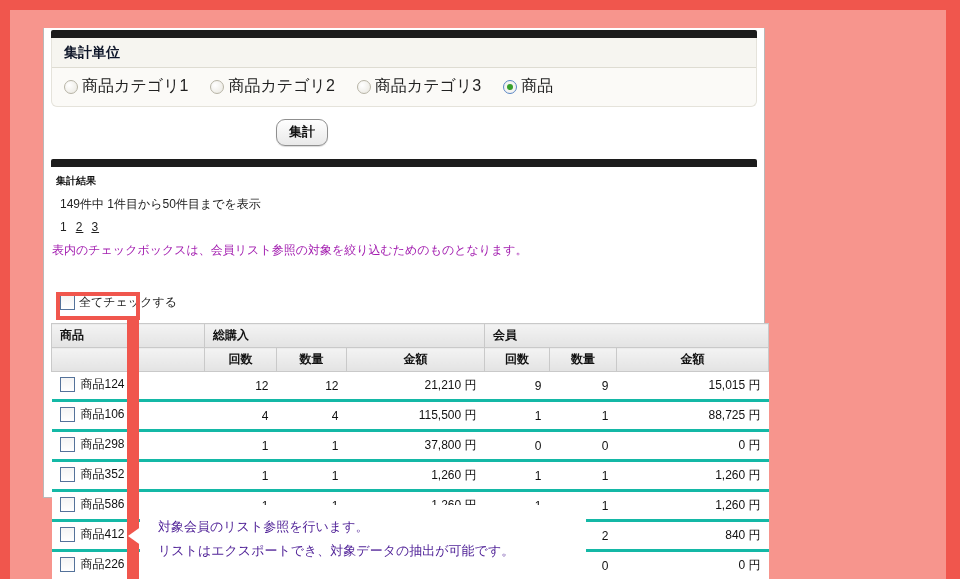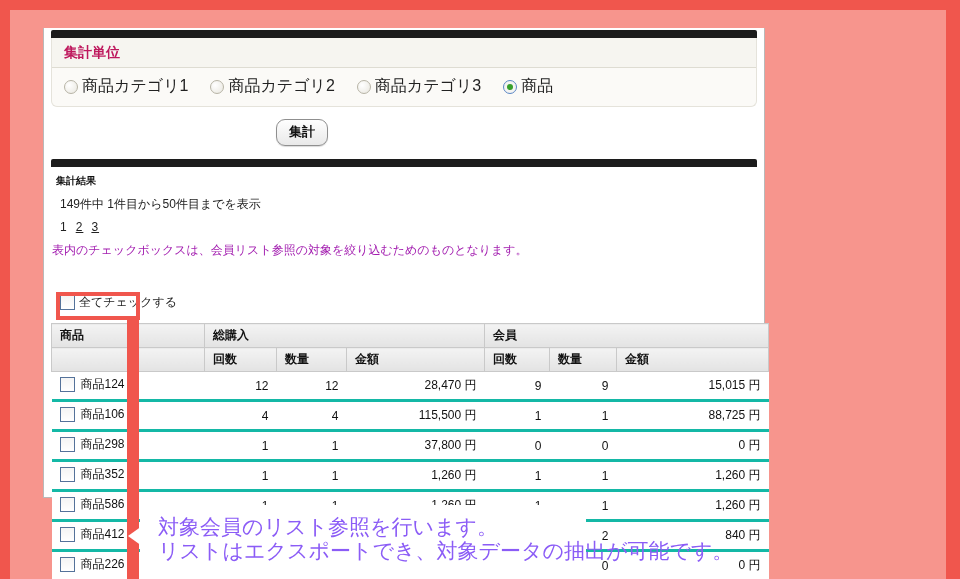--- a/index.html
+++ b/index.html
@@ -23,21 +23,21 @@
     position:absolute; left:43px; top:28px; width:722px; height:470px;
     background:#ffffff; border:1px solid #b9b9b9; border-top:none;
     padding:2px 7px 0 7px;
   }
   .black-bar { height:8px; background:#1c1c1c; border-radius:2px 2px 0 0; }
 
   .unit-box {
     background:#f6f5f0; border:1px solid #e5e3db; border-top:none;
     border-radius:0 0 6px 6px;
   }
-  .unit-title { font-size:14px; font-weight:bold; color:#be185d; padding:6px 12px 5px 12px;
+  .unit-title { font-size:14px; font-weight:bold; color:#0f172a; padding:6px 12px 5px 12px;
     border-bottom:1px solid #dedcd2; }
   .radio-row { padding:8px 12px 9px 12px; background:#fbfaf7; border-radius:0 0 6px 6px;
     display:flex; align-items:center; font-size:16px; color:#222; }
   .radio-opt { display:flex; align-items:center; margin-right:22px; cursor:default; }
   .radio-icon {
     width:14px; height:14px; border-radius:50%;
     background:radial-gradient(circle at 35% 35%, #ffffff, #e8e6de);
     border:1px solid #b7b4a6; margin-right:4px; position:relative; flex:0 0 auto;
   }
   .radio-icon.selected { border:1px solid #5b87c5; background:#f4f4f2; }
@@ -76,21 +76,21 @@
   table.results col.c-ta { width:138px; }
   table.results col.c-mc { width:65px; }
   table.results col.c-mq { width:67px; }
   table.results col.c-ma { width:152px; }
   table.results th {
     background:linear-gradient(#f3f3f3,#e3e3e3);
     border:1px solid #c9c9c9;
     font-size:12px; font-weight:bold; color:#111;
     padding:3px 8px; text-align:left; height:21px;
   }
-  table.results th.num { text-align:left; }
+  table.results th.num { text-align:center; }
   table.results td {
     border-bottom:3px solid #14b8a6;
     font-size:12px; color:#111; padding:4px 8px; height:29px;
     text-align:right; background:#fff;
   }
   table.results td.prod-cell { text-align:left; }
   .prod-label { display:inline-flex; align-items:center; font-size:12px; }
   .prod-label .checkbox { margin-right:6px; }
 
   
@@ -105,21 +105,21 @@
   .anno-tooltip {
     position:absolute; left:140px; top:505px; width:446px; height:66px;
     background:#ffffff; border-radius:8px; z-index:6;
     padding:10px 16px 0 18px;
   }
   .anno-tooltip::before {
     content:""; position:absolute; left:-12px; top:21px;
     border-top:10px solid transparent; border-bottom:10px solid transparent;
     border-right:14px solid #ffffff;
   }
-  .anno-tooltip .tip-line { font-size:21px; color:#8b5cf6; line-height:24px; white-space:nowrap; }
+  .anno-tooltip .tip-line { font-size:13px; color:#4c1d95; line-height:24px; white-space:nowrap; }
 </style>
 </head>
 <body>
 
 <div class="page">
   <div class="strip strip-top"></div>
   <div class="strip strip-left"></div>
   <div class="strip strip-right"></div>
 
   <div class="panel">
@@ -196,21 +196,21 @@
       <tbody id="rows-body">
   <tr>
     <td class="prod-cell">
       <span class="prod-label">
         <span class="checkbox"></span>
         <span>商品124</span>
       </span>
     </td>
     <td>12</td>
     <td>12</td>
-    <td>28,470 円</td>
+    <td>21,210 円</td>
     <td>9</td>
     <td>9</td>
     <td>15,015 円</td>
   </tr>
 
   <tr>
     <td class="prod-cell">
       <span class="prod-label">
         <span class="checkbox"></span>
         <span>商品106</span>

